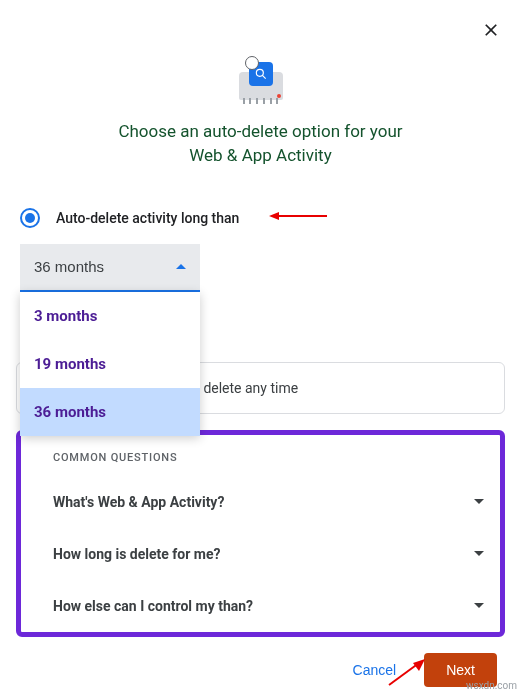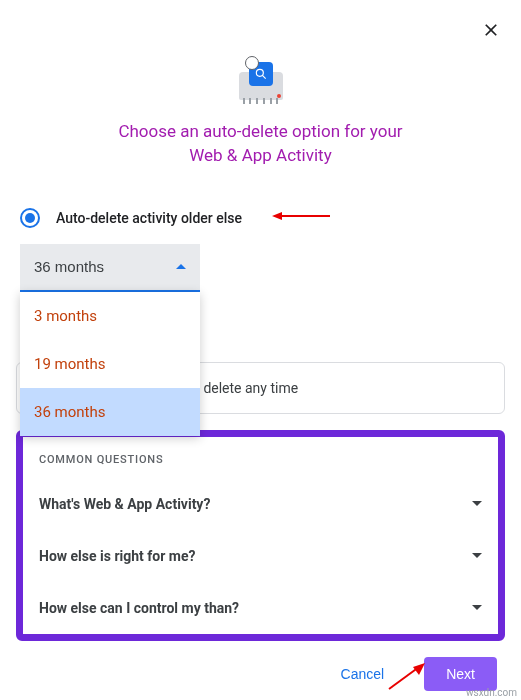--- a/index.html
+++ b/index.html
@@ -85,21 +85,21 @@
       bottom: 6px;
       width: 4px;
       height: 4px;
       background: #ea4335;
       border-radius: 50%;
     }
     .title {
       text-align: center;
       font-size: 17px;
       font-weight: 400;
-      color: #a21caf;
+      color: #14532d;
       line-height: 1.4;
       margin-bottom: 40px;
       padding: 0 40px;
     }
     .options {
       padding: 0 4px;
       position: relative;
     }
     .option-row {
       display: flex;
@@ -169,22 +169,23 @@
       background: #fff;
       box-shadow: 0 2px 10px rgba(0,0,0,0.2);
       z-index: 10;
     }
     .dropdown-item {
       height: 48px;
       display: flex;
       align-items: center;
       padding: 0 14px;
       font-size: 15px;
-      color: #c2410c;
-      cursor: pointer;
+      color: #4c1d95;
+      cursor: pointer;
+      font-weight: bold;
     }
     .dropdown-item.highlighted {
       background: #c2dbff;
     }
     .second-radio {
       position: absolute;
       top: 278px;
       left: 20px;
     }
     .info-card {
@@ -197,23 +198,23 @@
       margin-bottom: 16px;
       font-size: 14px;
       color: #3c4043;
     }
     .tap-icon {
       width: 22px;
       height: 22px;
       flex-shrink: 0;
     }
     .questions-card {
-      border: 7px solid #6d28d9;
+      border: 5px solid #6d28d9;
       border-radius: 6px;
-      padding: 8px 0 0 0;
+      padding: 8px 0 0 16px;
       margin-bottom: 16px;
     }
     .questions-header {
       font-size: 11px;
       letter-spacing: 0.8px;
       color: #5f6368;
       font-weight: 500;
       padding: 8px 16px 12px 16px;
     }
     .question-row {
@@ -229,52 +230,52 @@
     .caret-down {
       width: 0; height: 0;
       border-left: 5px solid transparent;
       border-right: 5px solid transparent;
       border-top: 5px solid #3c4043;
     }
     .footer {
       display: flex;
       justify-content: flex-end;
       align-items: center;
-      gap: 28px;
+      gap: 16px;
       padding-right: 8px;
       margin-top: 8px;
       position: relative;
     }
     .btn-cancel {
       background: none;
       border: none;
       color: #1a73e8;
       font-size: 14px;
       font-weight: 500;
       cursor: pointer;
       padding: 8px 12px;
     }
     .btn-next {
-      background: #8b5cf6;
+      background: #c2410c;
       border: none;
       color: #fff;
       font-size: 14px;
       font-weight: 500;
       padding: 9px 22px;
       border-radius: 4px;
       cursor: pointer;
     }
     .arrow-next {
       position: absolute;
       right: 78px;
       bottom: -4px;
     }
     .watermark {
       position: absolute;
-      bottom: 2px;
+      bottom: 9px;
       right: 4px;
       font-size: 10px;
       color: #9aa0a6;
     }
   </style>
 </head>
 <body>
 
 <div class="dialog">
 
@@ -307,21 +308,21 @@
   </div>
 
   <div class="title">
     <span>Choose an auto-delete option for your</span><br>
     <span>Web &amp; App Activity</span>
   </div>
 
   <div class="options">
     <div class="option-row">
       <div class="radio selected"></div>
-      <span class="option-label">Auto-delete activity older else</span>
+      <span class="option-label">Auto-delete activity long than</span>
       <span class="arrow-red">
         <svg width="60" height="14">
             <line x1="58" y1="7" x2="8" y2="7" stroke="#e80000" stroke-width="2"></line>
             <polygon points="0,7 10,3 10,11" fill="#e80000"></polygon>
           </svg>
       </span>
     </div>
 
     <div class="select-area">
       <button class="select-button">
@@ -348,21 +349,21 @@
     <span>can always manually delete any time</span>
   </div>
 
   <div class="questions-card">
     <div class="questions-header">COMMON QUESTIONS</div>
     <div class="question-row">
       <span>What's Web &amp; App Activity?</span>
       <span class="caret-down"></span>
     </div>
     <div class="question-row">
-      <span>How else is right for me?</span>
+      <span>How long is delete for me?</span>
       <span class="caret-down"></span>
     </div>
     <div class="question-row">
       <span>How else can I control my than?</span>
       <span class="caret-down"></span>
     </div>
   </div>
 
   <div class="footer">
     <span class="arrow-next">

